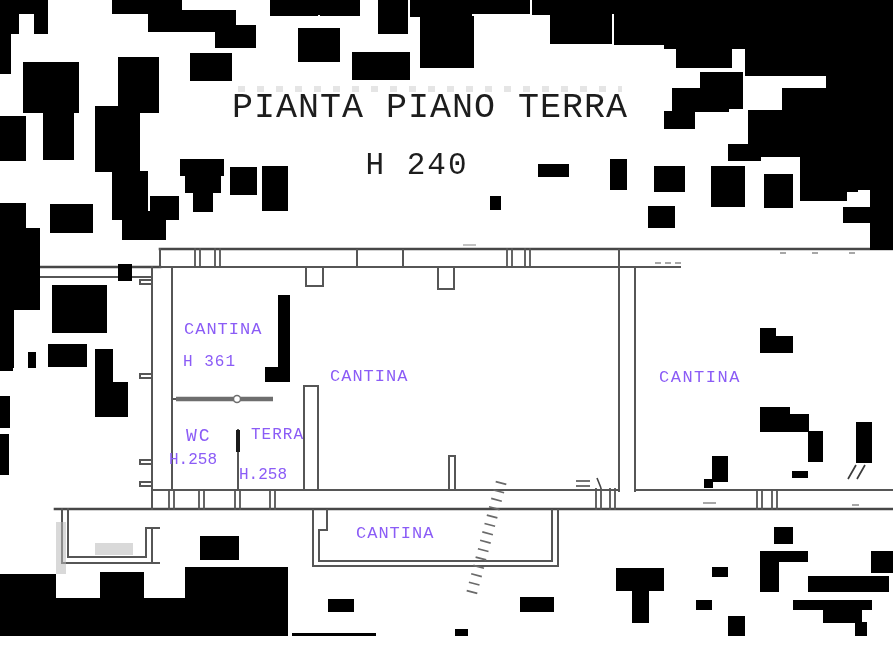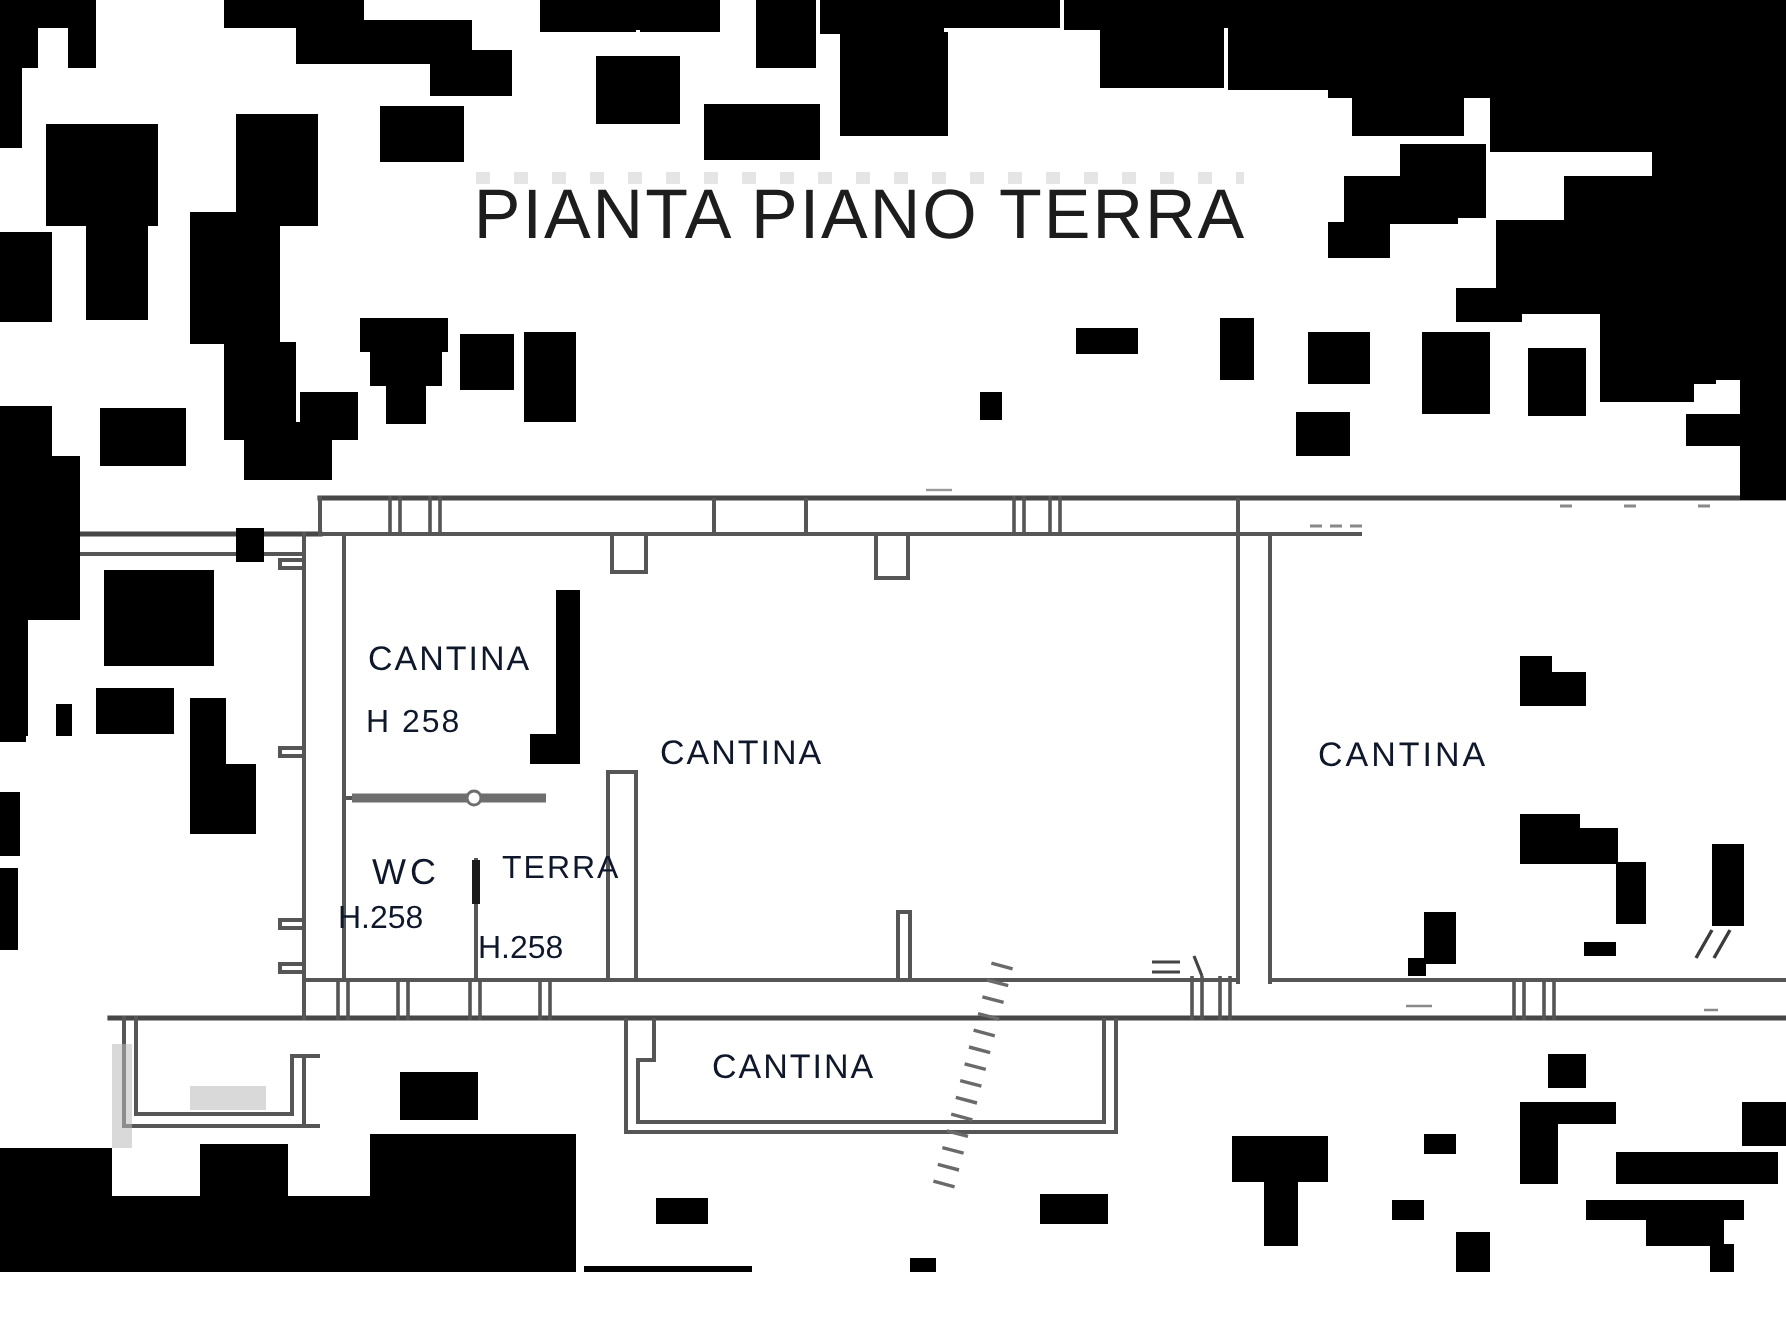--- a/index.html
+++ b/index.html
@@ -1,33 +1,33 @@
 <!DOCTYPE html>
 <html><head>
 <meta charset="utf-8">
 <style>
   html,body{margin:0;padding:0;background:#ffffff;}
   #canvas{
     position:relative;width:893px;height:636px;overflow:hidden;
-    background:#ffffff;font-family:Liberation Sans, sans-serif;
+    background:#ffffff;font-family:Liberation Mono, monospace;
   }
   
   #plan-svg{position:absolute;left:0;top:0;z-index:2;}
   #labels{position:absolute;left:0;top:0;width:893px;height:670px;z-index:3;filter:blur(0.3px);}
   #artifacts{position:absolute;left:0;top:0;width:893px;height:670px;z-index:4;pointer-events:none;}
   
   .title{
     position:absolute;left:130px;top:88px;width:600px;text-align:center;
     font-size:35px;letter-spacing:1px;color:#1d1d1d;white-space:nowrap;
   }
   .subtitle{
     position:absolute;left:130px;top:148px;width:574px;text-align:center;
     font-size:31px;letter-spacing:2px;color:#1d1d1d;white-space:nowrap;
   }
-  .room-label{position:absolute;color:#0f172a;white-space:nowrap;}
+  .room-label{position:absolute;color:#8b5cf6;white-space:nowrap;}
   .lbl-cantina-nw   {left:184px;top:320px;font-size:17px;letter-spacing:1px;}
   .lbl-cantina-nw-h {left:183px;top:353px;font-size:16px;letter-spacing:1px;}
   .lbl-wc           {left:186px;top:426px;font-size:18px;letter-spacing:2px;}
   .lbl-wc-h         {left:169px;top:451px;font-size:16px;}
   .lbl-anti         {left:251px;top:426px;font-size:16px;letter-spacing:1px;}
   .lbl-anti-h       {left:239px;top:466px;font-size:16px;}
   .lbl-cantina-c    {left:330px;top:367px;font-size:17px;letter-spacing:1px;}
   .lbl-cantina-e    {left:659px;top:368px;font-size:17px;letter-spacing:1.5px;}
   .lbl-cantina-s    {left:356px;top:524px;font-size:17px;letter-spacing:1px;}
   
@@ -121,23 +121,24 @@
       <path d="M463,245 H476" stroke="#9a9a9a" stroke-width="1.2"></path>
       <path d="M780,253 H786 M812,253 H818 M849,253 H855" stroke="#8a8a8a" stroke-width="1.4"></path>
       <path d="M703,503 H716 M852,505 H859" stroke="#8a8a8a" stroke-width="1.3"></path>
       <path d="M576,481 H590 M576,486 H590 M597,478 L601,488" stroke="#444444" stroke-width="1.6"></path>
       <path d="M848,479 L856,465 M857,479 L865,465" stroke="#3c3c3c" stroke-width="1.7"></path>
     </g>
   </svg>
 
   <div id="labels">
     <div class="title">PIANTA PIANO TERRA</div>
+    <div class="subtitle">H 240</div>
 
     <div class="room-label lbl-cantina-nw">CANTINA</div>
-    <div class="room-label lbl-cantina-nw-h">H 258</div>
+    <div class="room-label lbl-cantina-nw-h">H 361</div>
 
     <div class="room-label lbl-wc">WC</div>
     <div class="room-label lbl-wc-h">H.258</div>
 
     <div class="room-label lbl-anti">TERRA</div>
     <div class="room-label lbl-anti-h">H.258</div>
 
     <div class="room-label lbl-cantina-c">CANTINA</div>
     <div class="room-label lbl-cantina-e">CANTINA</div>
     <div class="room-label lbl-cantina-s">CANTINA</div>

